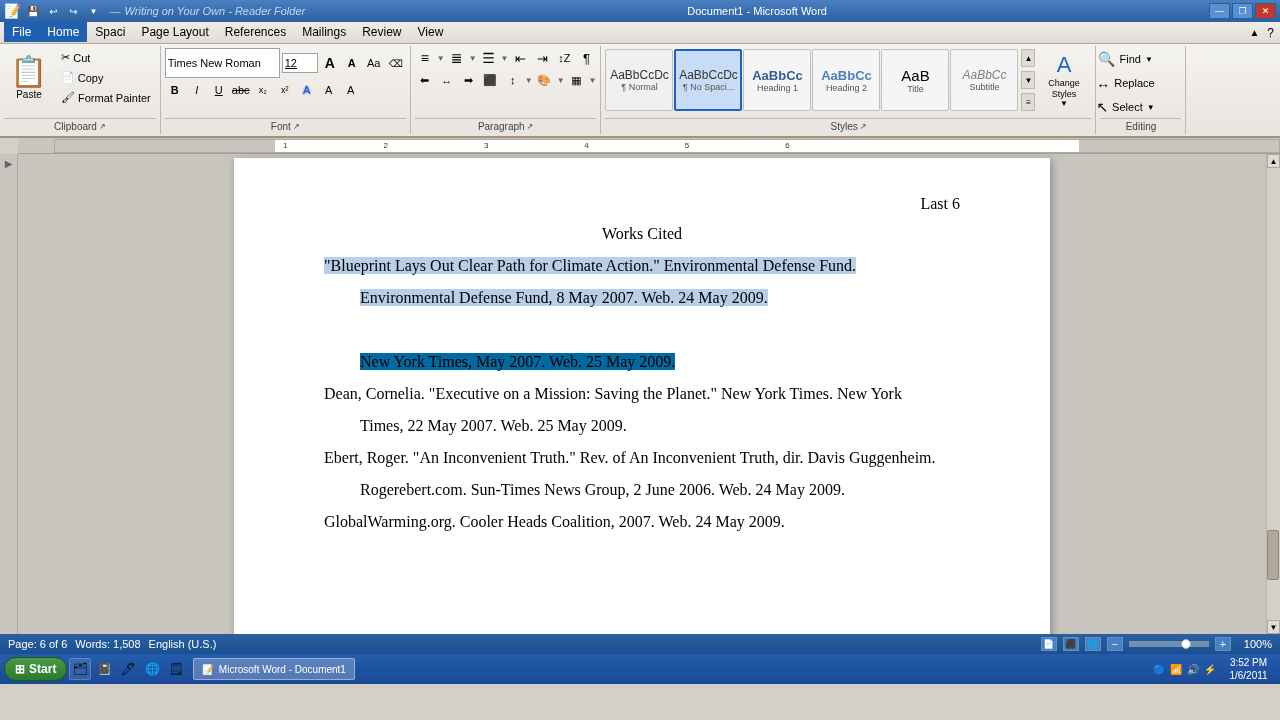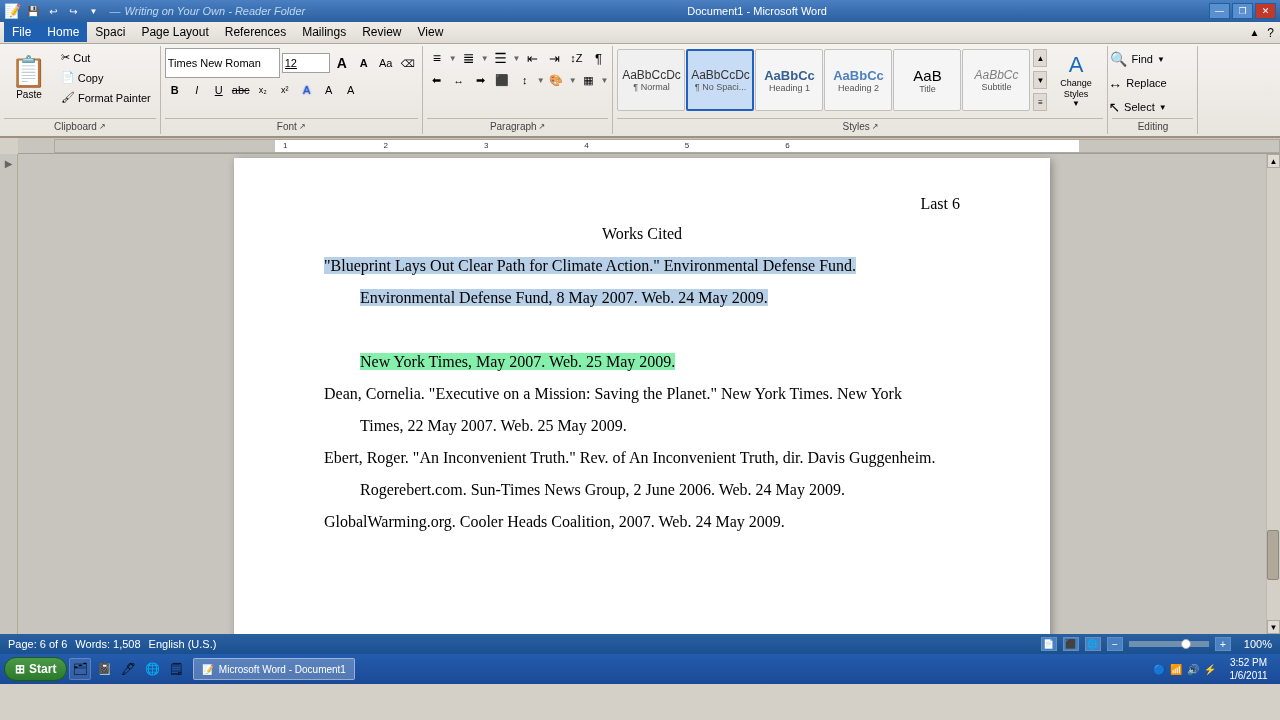--- a/index.html
+++ b/index.html
@@ -196,21 +196,21 @@
           <span style="font-size:8px;cursor:pointer;">↗</span>
         </div>
       </div>
     </div>
 
     <div class="ribbon-group-wrapper" style="min-width:200px;">
       <div class="rg-top">
         <div style="display:flex;flex-direction:column;gap:2px;width:100%;">
           <div style="display:flex;gap:2px;align-items:center;">
             <input type="text" class="font-select" value="Times New Roman" style="width: 115px; height: 30px; font-size: 11px; border: 1px solid rgb(160, 160, 160);">
-            <input type="text" class="font-size-select" value="12" style="width: 48px; height: 20px; font-size: 11px; border: 1px solid rgb(160, 160, 160); text-decoration: underline;">
+            <input type="text" class="font-size-select" value="12" style="width: 36px; height: 20px; font-size: 11px; border: 1px solid rgb(160, 160, 160); text-decoration: underline;">
             <div class="icon-btn" style="font-size:14px;font-weight:bold;">A</div>
             <div class="icon-btn" style="font-size:11px;font-weight:bold;">A</div>
             <div class="icon-btn" style="font-size:11px;">Aa</div>
             <div class="icon-btn" style="font-size:10px;">⌫</div>
           </div>
           <div style="display:flex;gap:2px;align-items:center;">
             <div class="icon-btn bold">B</div>
             <div class="icon-btn italic">I</div>
             <div class="icon-btn underline">U</div>
             <div class="icon-btn">
@@ -380,21 +380,21 @@
           <span>Works Cited</span>
         </div>
 
         <div style="text-indent:-36px;padding-left:36px;font-family:'Times New Roman',serif;font-size:12pt;line-height:2;">
           <span style="background:#b8cfe8;">"Blueprint Lays Out Clear Path for Climate Action." Environmental Defense Fund.</span><br>
           <span style="background:#b8cfe8;">Environmental Defense Fund, 8 May 2007. Web. 24 May 2009.</span>
         </div>
 
         <div style="text-indent:-36px;padding-left:36px;font-family:'Times New Roman',serif;font-size:12pt;line-height:2;">
           <br>
-          <span style="background:#86efac;">New York Times, May 2007. Web. 25 May 2009.</span>
+          <span style="background:#0369a1;">New York Times, May 2007. Web. 25 May 2009.</span>
         </div>
 
         <div style="text-indent:-36px;padding-left:36px;font-family:'Times New Roman',serif;font-size:12pt;line-height:2;">
           Dean, Cornelia. "Executive on a Mission: Saving the Planet." New York Times. New York<br>
           Times, 22 May 2007. Web. 25 May 2009.
         </div>
 
         <div style="text-indent:-36px;padding-left:36px;font-family:'Times New Roman',serif;font-size:12pt;line-height:2;">
           Ebert, Roger. "An Inconvenient Truth." Rev. of An Inconvenient Truth, dir. Davis Guggenheim.<br>
           Rogerebert.com. Sun-Times News Group, 2 June 2006. Web. 24 May 2009.

